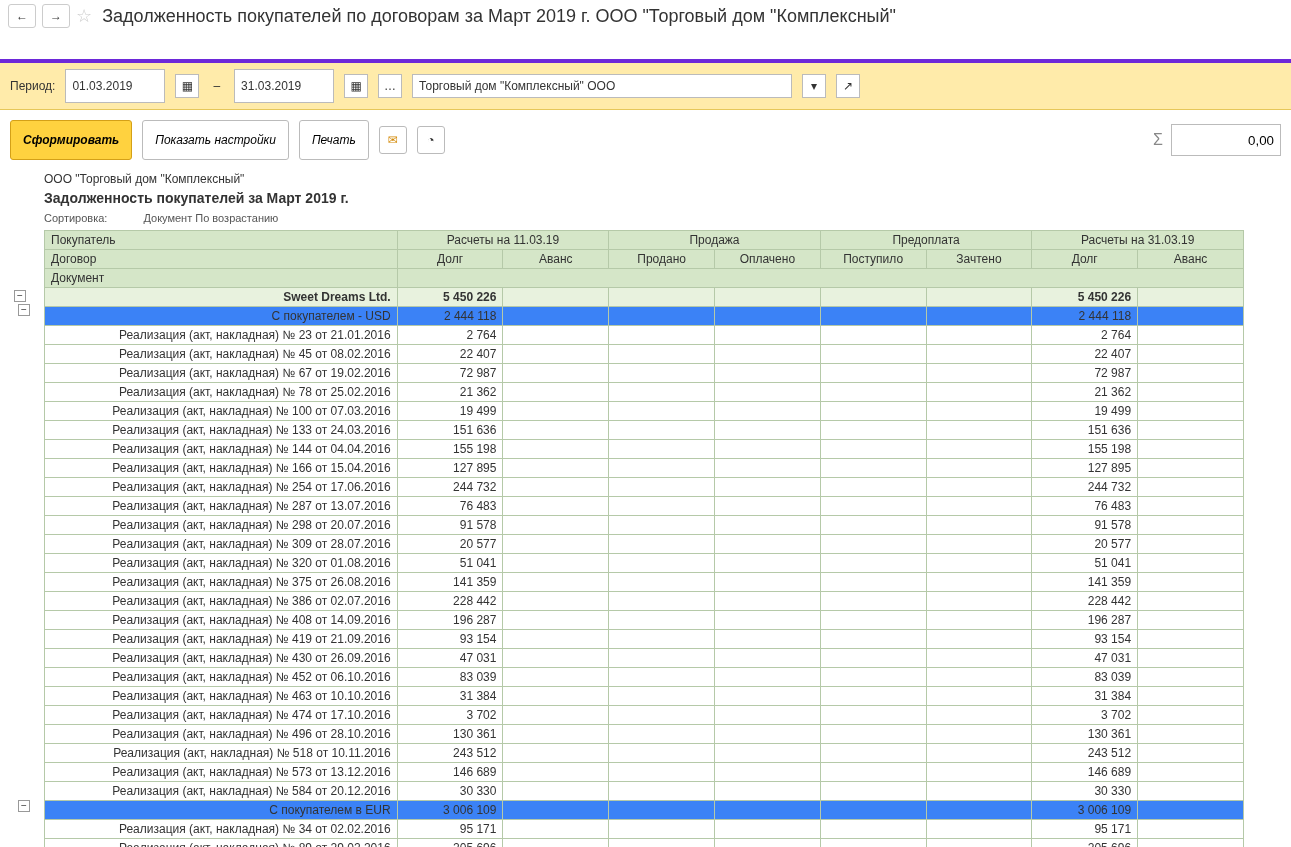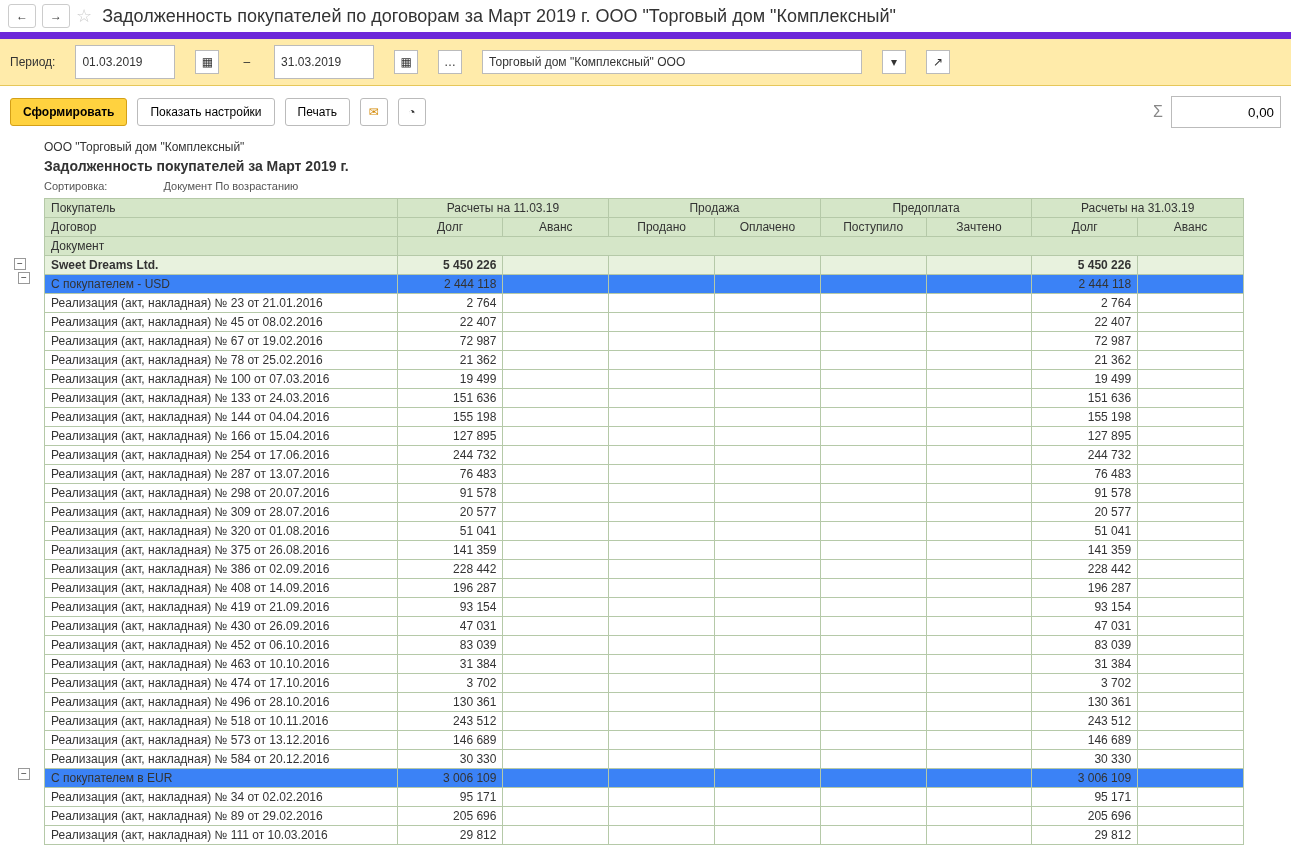--- a/index.html
+++ b/index.html
@@ -3,49 +3,49 @@
 <meta charset="utf-8">
 <style>
   * { box-sizing: border-box; margin: 0; padding: 0; }
   body { font-family: Arial, sans-serif; font-size: 12px; background: #fff; color: #333; }
 
   .titlebar { display: flex; align-items: center; padding: 4px 8px; gap: 6px; }
   .nav-btn { width: 28px; height: 24px; border: 1px solid #ccc; border-radius: 3px; background: #fff; display:flex; align-items:center; justify-content:center; cursor:pointer; }
   .star { color:#ccc; font-size: 18px; }
   .title-text { font-size: 18px; color:#333; margin-left:4px; }
 
-  .filter-bar { background: #ffebaa; border-top: 7px solid #6d28d9; border-bottom: 1px solid #e6c75a; padding: 6px 10px; display:flex; align-items:center; gap:20px; }
+  .filter-bar { background: #ffebaa; border-top: 4px solid #6d28d9; border-bottom: 1px solid #e6c75a; padding: 6px 10px; display:flex; align-items:center; gap:10px;margin-top:27px; }
   .filter-bar .lbl { font-size:12px; }
   .date-input { height:16px; border:1px solid #bbb; background:#fff; padding: 16px 6px; font-size:12px; width:100px; display:flex; align-items:center; }
   .icon-btn { height:24px; width:24px; border:1px solid #bbb; background:#fff; display:flex; align-items:center; justify-content:center; cursor:pointer; }
   .select-org { flex: 0 0 380px; height:24px; border:1px solid #bbb; background:#fff; padding:0 6px; display:flex; align-items:center; font-size:12px; }
   .dash { padding: 0 4px; }
 
   .actions-bar { padding: 10px; display:flex; align-items:center; gap:10px; }
-  .btn { height:28px; padding: 0 12px; border:1px solid #bbb; border-radius:3px; background:#fff; cursor:pointer; font-size:12px; }
+  .btn { height:40px; padding: 0 12px; border:1px solid #bbb; border-radius:3px; background:#fff; cursor:pointer; font-size:12px;font-style:italic; }
   .btn-primary { background:#ffd23f; border-color:#d4a017; font-weight:bold; }
   .small-icon-btn { height:28px; width:28px; border:1px solid #bbb; border-radius:3px; background:#fff; display:flex; align-items:center; justify-content:center; cursor:pointer; }
   .spacer { flex:1; }
   .sum-box { display:flex; align-items:center; gap:8px; }
   .sum-input { height:32px; width:110px; border:1px solid #bbb; text-align:right; padding:0 6px; background:#fff; }
 
   .report-wrap { display:flex; }
   .gutter { width:40px; display:flex; flex-direction:column; align-items:center; }
   .tree-toggle { width:12px; height:12px; border:1px solid #999; background:#fff; font-size:10px; line-height:10px; text-align:center; cursor:pointer; }
   .report { flex:1; padding:0 8px 20px 4px; }
 
   .hdr-company { font-size:12px; padding: 2px 0; }
   .hdr-title { font-size:14px; font-weight:bold; padding: 2px 0 6px 0; }
-  .sort-line { font-size:11px; color:#555; padding-bottom:6px; display:flex; gap:56px; }
+  .sort-line { font-size:11px; color:#555; padding-bottom:6px; display:flex; gap:36px; }
 
   table.rep { border-collapse: collapse; width: 1200px; }
   table.rep th, table.rep td { border: 1px solid #b5c9a8; padding: 2px 6px; font-size:12px; height:18px; }
   table.rep th { background: #d5e6c8; font-weight:normal; text-align:center; }
   table.rep th.left-h { text-align:left; }
-  .col-name { width: 350px; text-align:left; }
+  .col-name { width: 350px; text-align:right; }
   .col-num { width: 105px; text-align:right; }
 
   tr.lvl0 td { background:#e8f2de; font-weight:bold; }
   tr.lvl1 td { background:#3b82f6; }
   tr.lvl2 td { background:#fff; }
   td.indent0 { padding-left:6px; }
   td.indent1 { padding-left:20px; }
   td.indent2 { padding-left:36px; }
 </style>
 </head>
@@ -316,21 +316,21 @@
             <td class="col-num">141 359</td>
             <td class="col-num"></td>
             <td class="col-num"></td>
             <td class="col-num"></td>
             <td class="col-num"></td>
             <td class="col-num"></td>
             <td class="col-num">141 359</td>
             <td class="col-num"></td>
           </tr>
           <tr class="lvl2">
-            <td class="col-name indent2">Реализация (акт, накладная) № 386 от 02.09.2016</td>
+            <td class="col-name indent2">Реализация (акт, накладная) № 386 от 02.07.2016</td>
             <td class="col-num">228 442</td>
             <td class="col-num"></td>
             <td class="col-num"></td>
             <td class="col-num"></td>
             <td class="col-num"></td>
             <td class="col-num"></td>
             <td class="col-num">228 442</td>
             <td class="col-num"></td>
           </tr>
           <tr class="lvl2">

